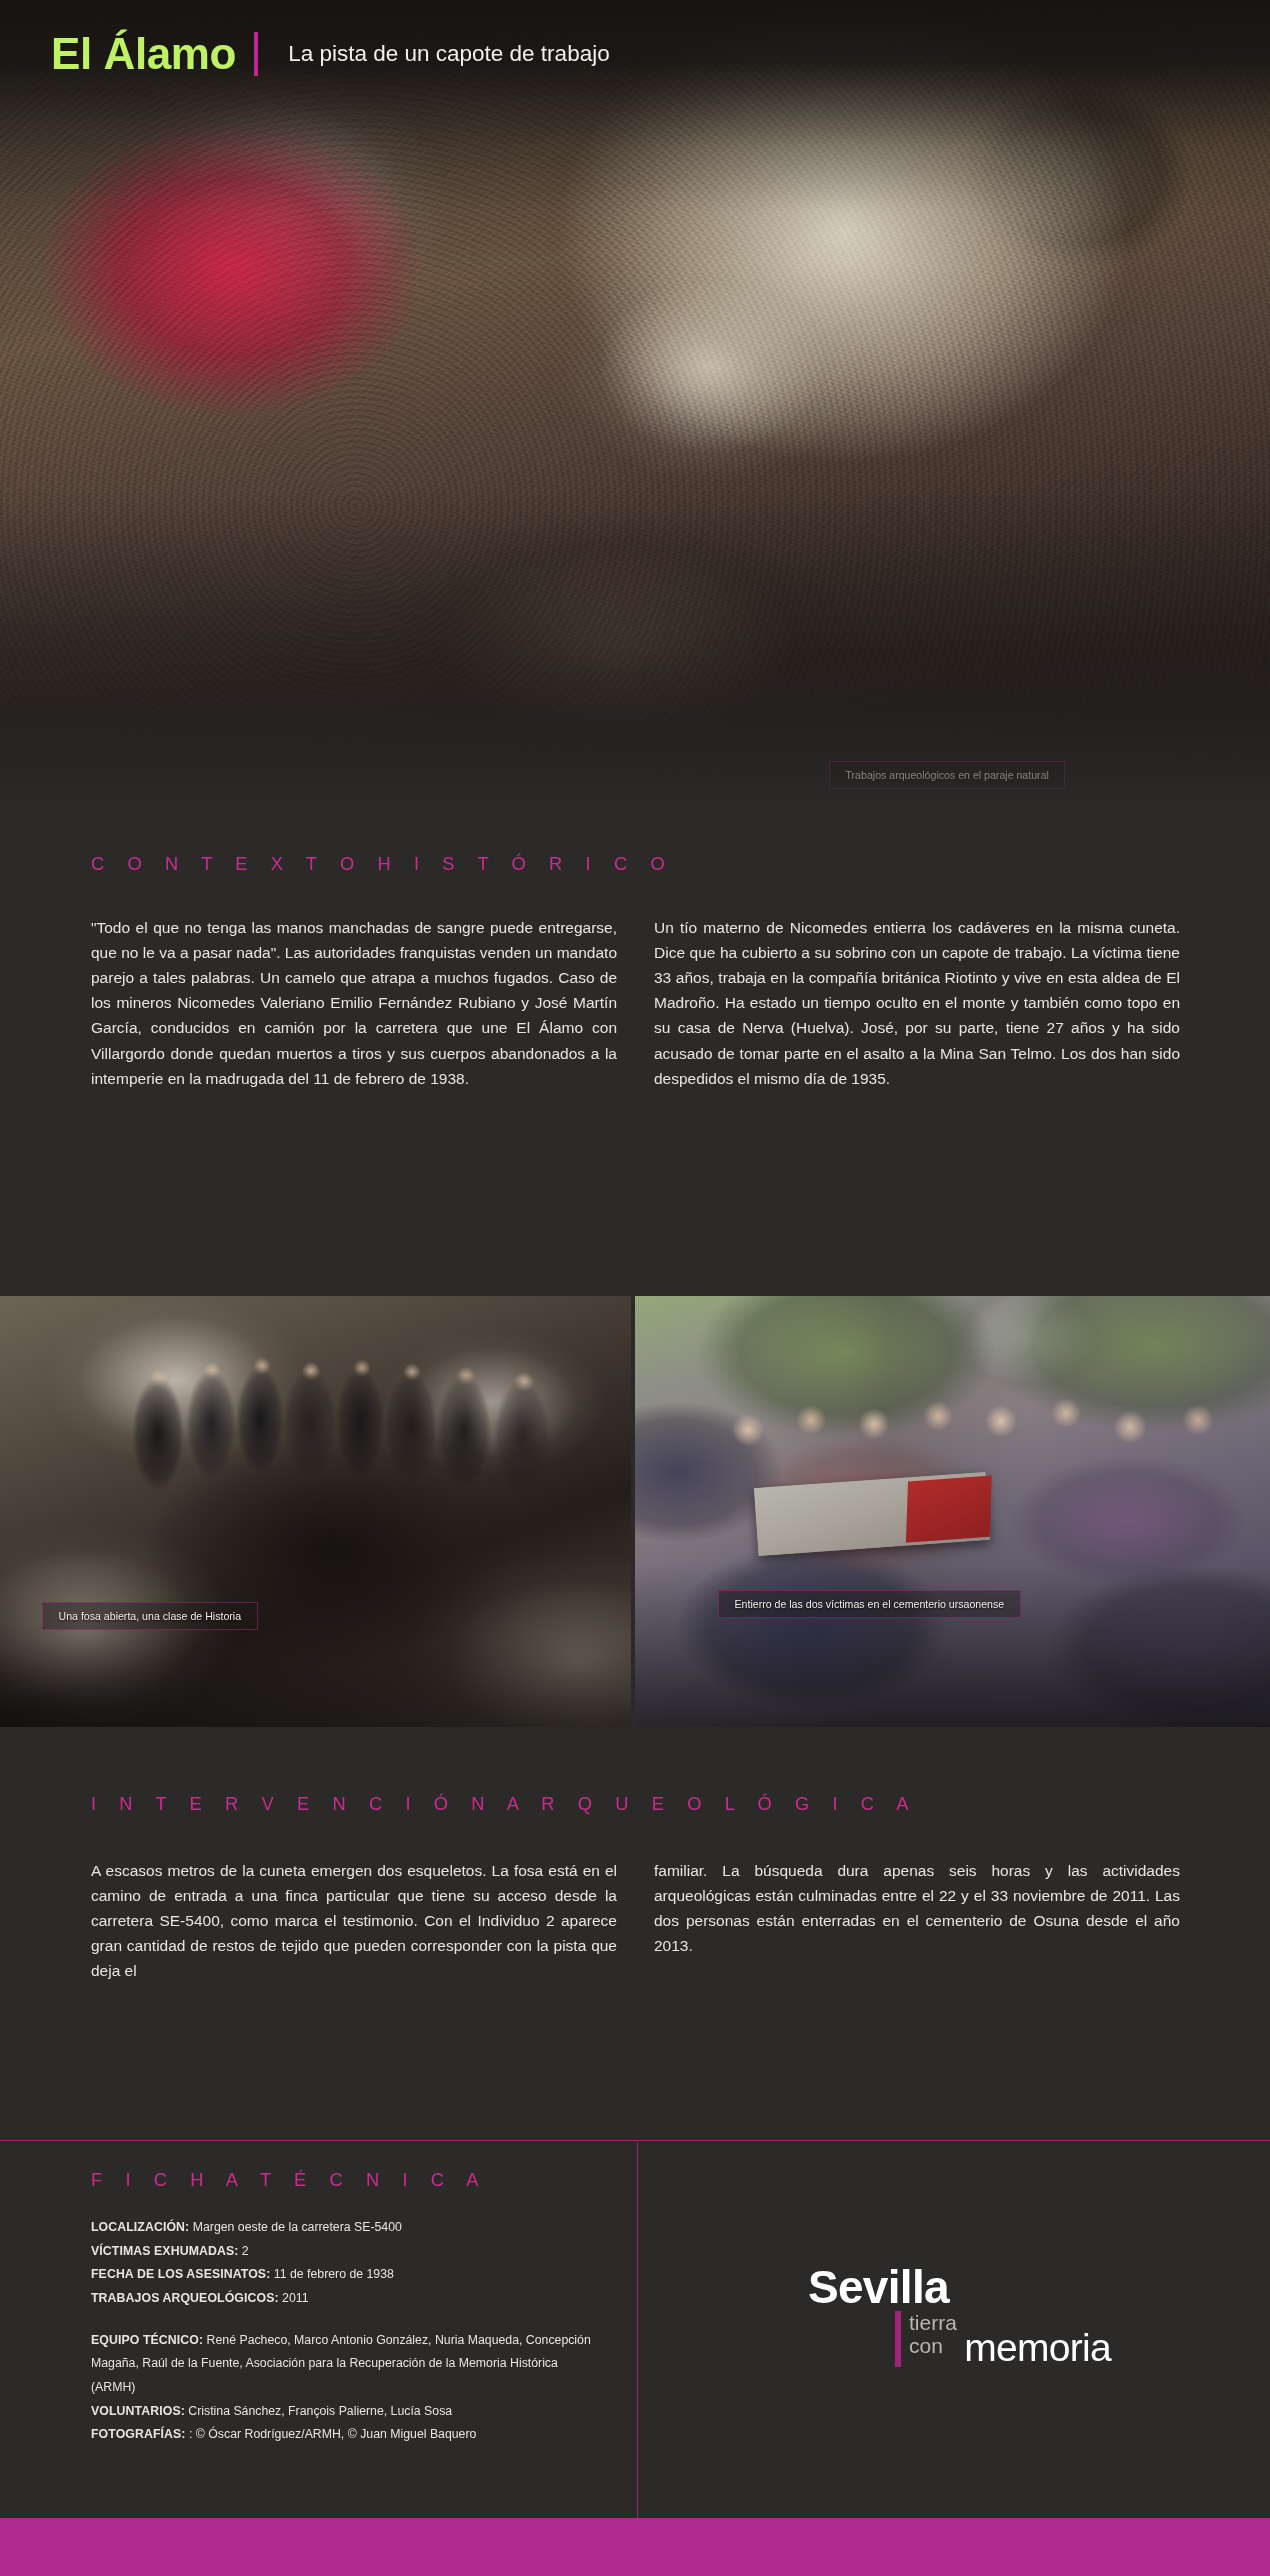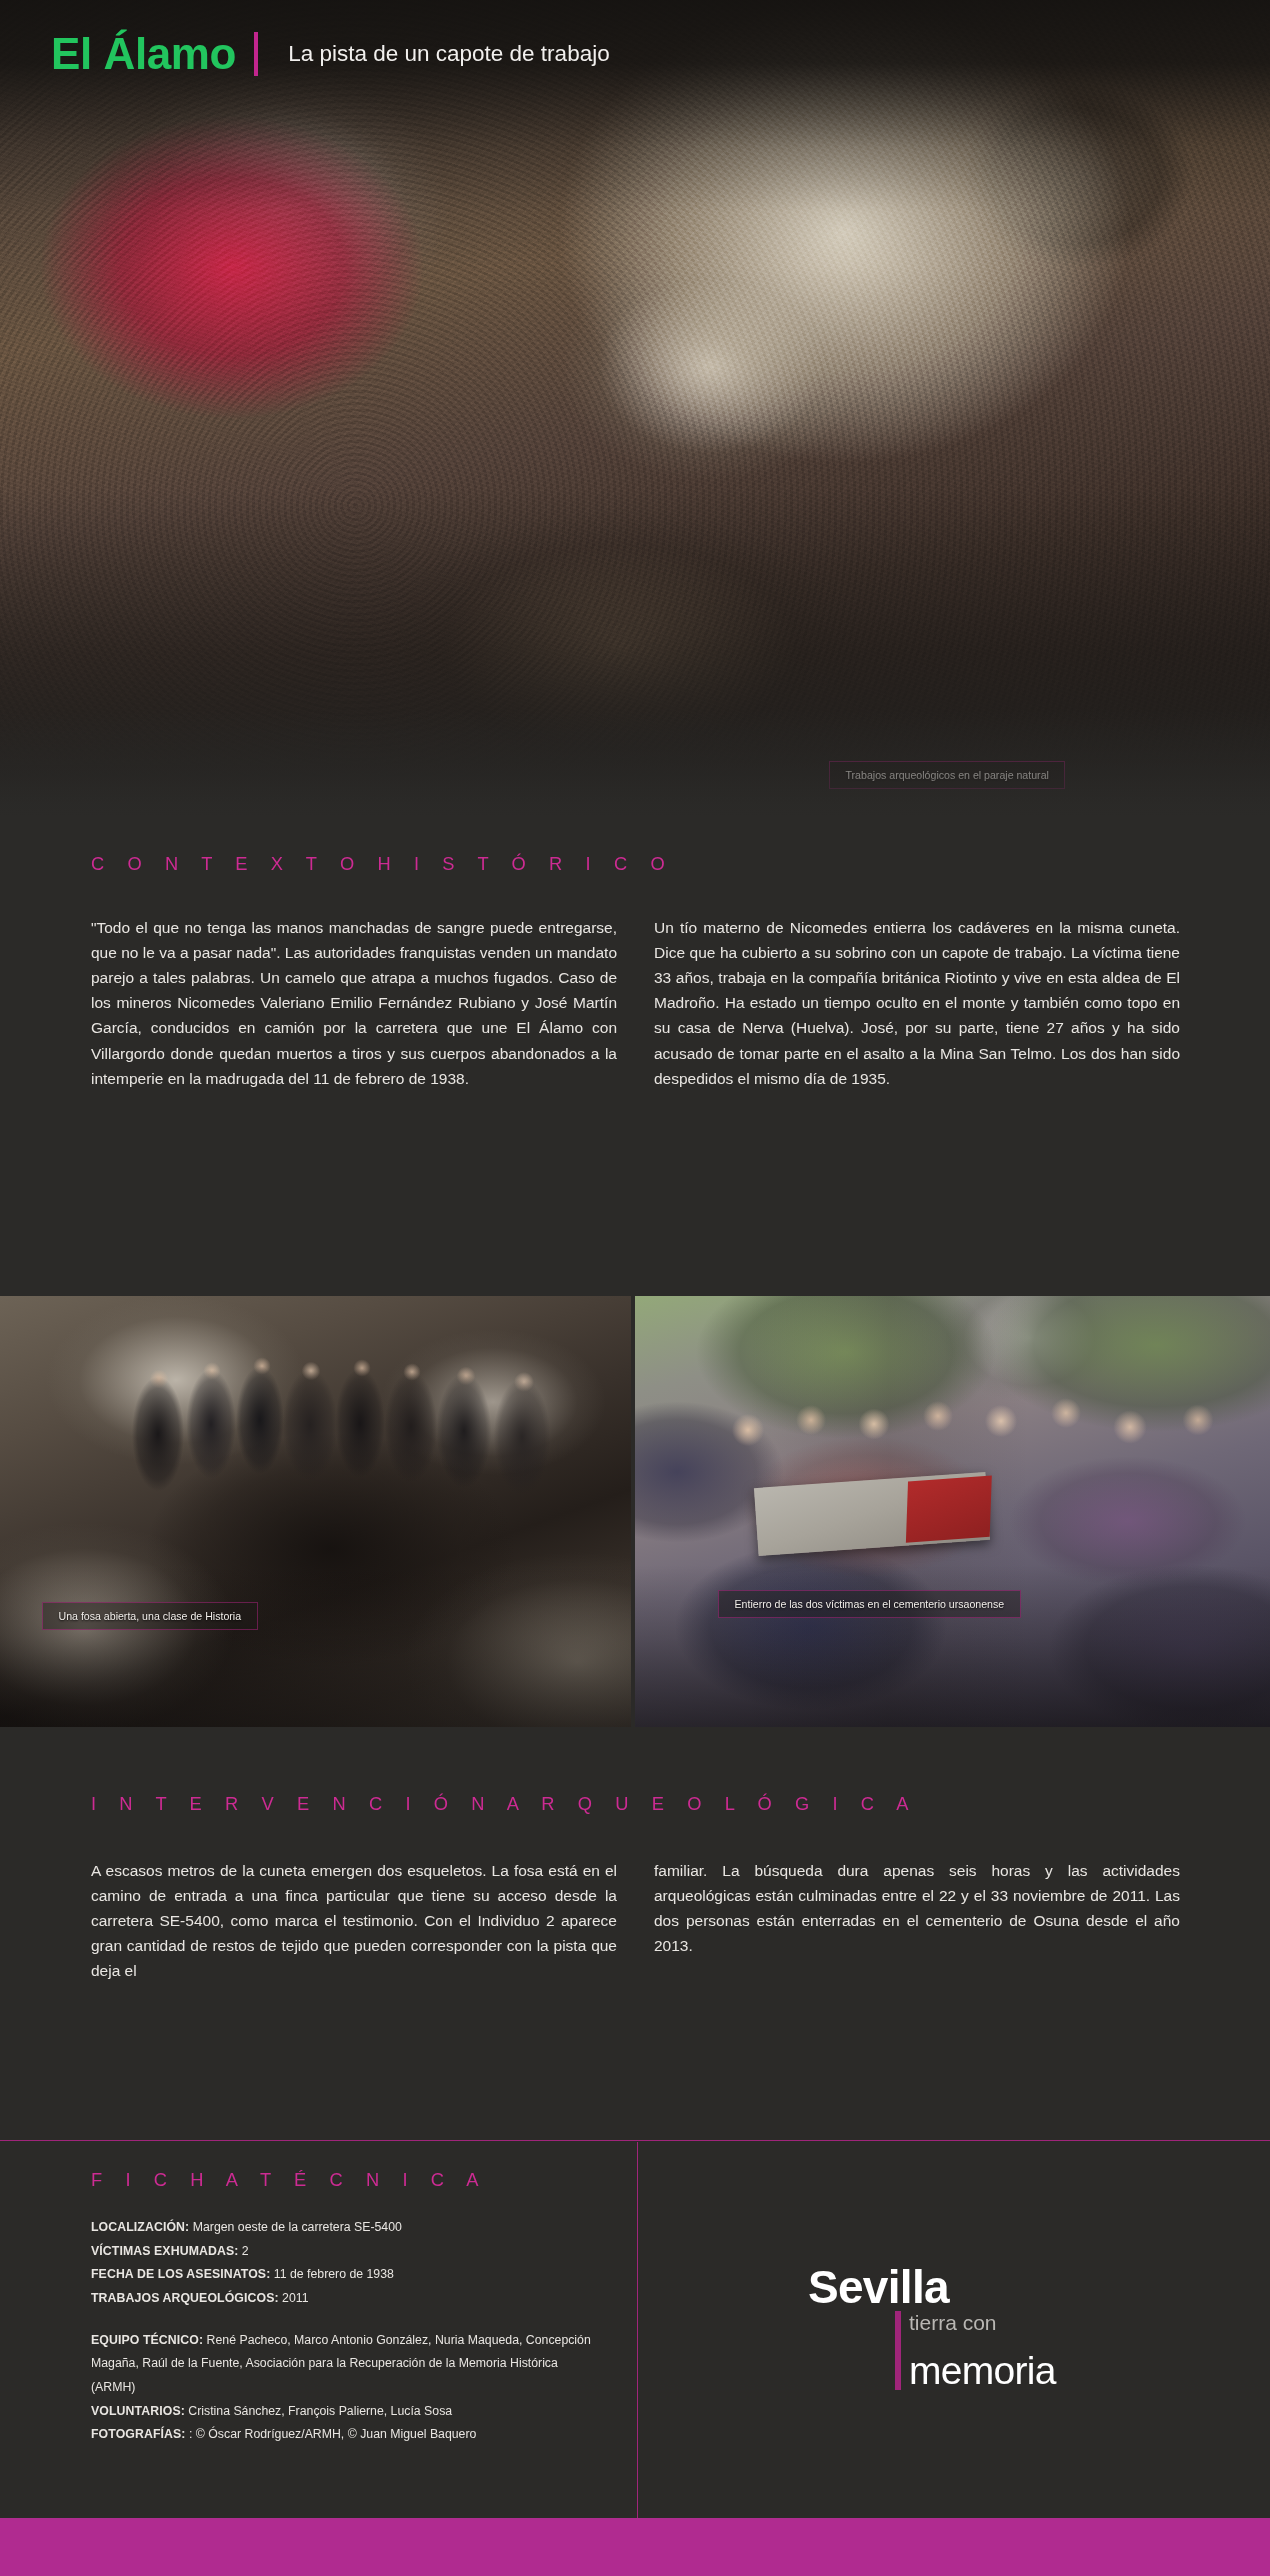--- a/index.html
+++ b/index.html
@@ -55,21 +55,21 @@
       linear-gradient(to bottom, rgba(24,22,20,0) 60%, rgba(28,26,24,0.55) 80%, rgba(35,33,31,0.97) 95%, #2b2a28 100%);
   }
   .hero-head {
     position: absolute;
     left: 51px; top: 32px;
     display: flex;
     align-items: center;
     gap: 18.3px;
   }
   .title-main {
-    color: #22c55e;
+    color: #bef264;
     font-size: 44px;
     font-weight: 700;
     letter-spacing: -0.4px;
     line-height: 1;
     white-space: nowrap;
   }
   .title-sep {
     width: 3.5px;
     height: 44px;
     background: #c2268e;
@@ -297,21 +297,21 @@
     align-items: stretch;
     margin-top: 1.4px;
     padding-left: 87px;
   }
   .logo-bar {
     width: 5.6px;
     background: #a0257a;
     flex: 0 0 auto;
     margin-right: 8.4px;
   }
-  .logo-lines { display: flex; flex-direction: column; justify-content: flex-start; }
+  .logo-lines { display: flex; flex-direction: row; justify-content: flex-start; }
   .logo-sub1 {
     color: #b9b7b3;
     font-size: 21px;
     font-weight: 400;
     line-height: 1.1;
   }
   .logo-sub2 {
     color: #fff;
     font-size: 39px;
     font-weight: 400;

